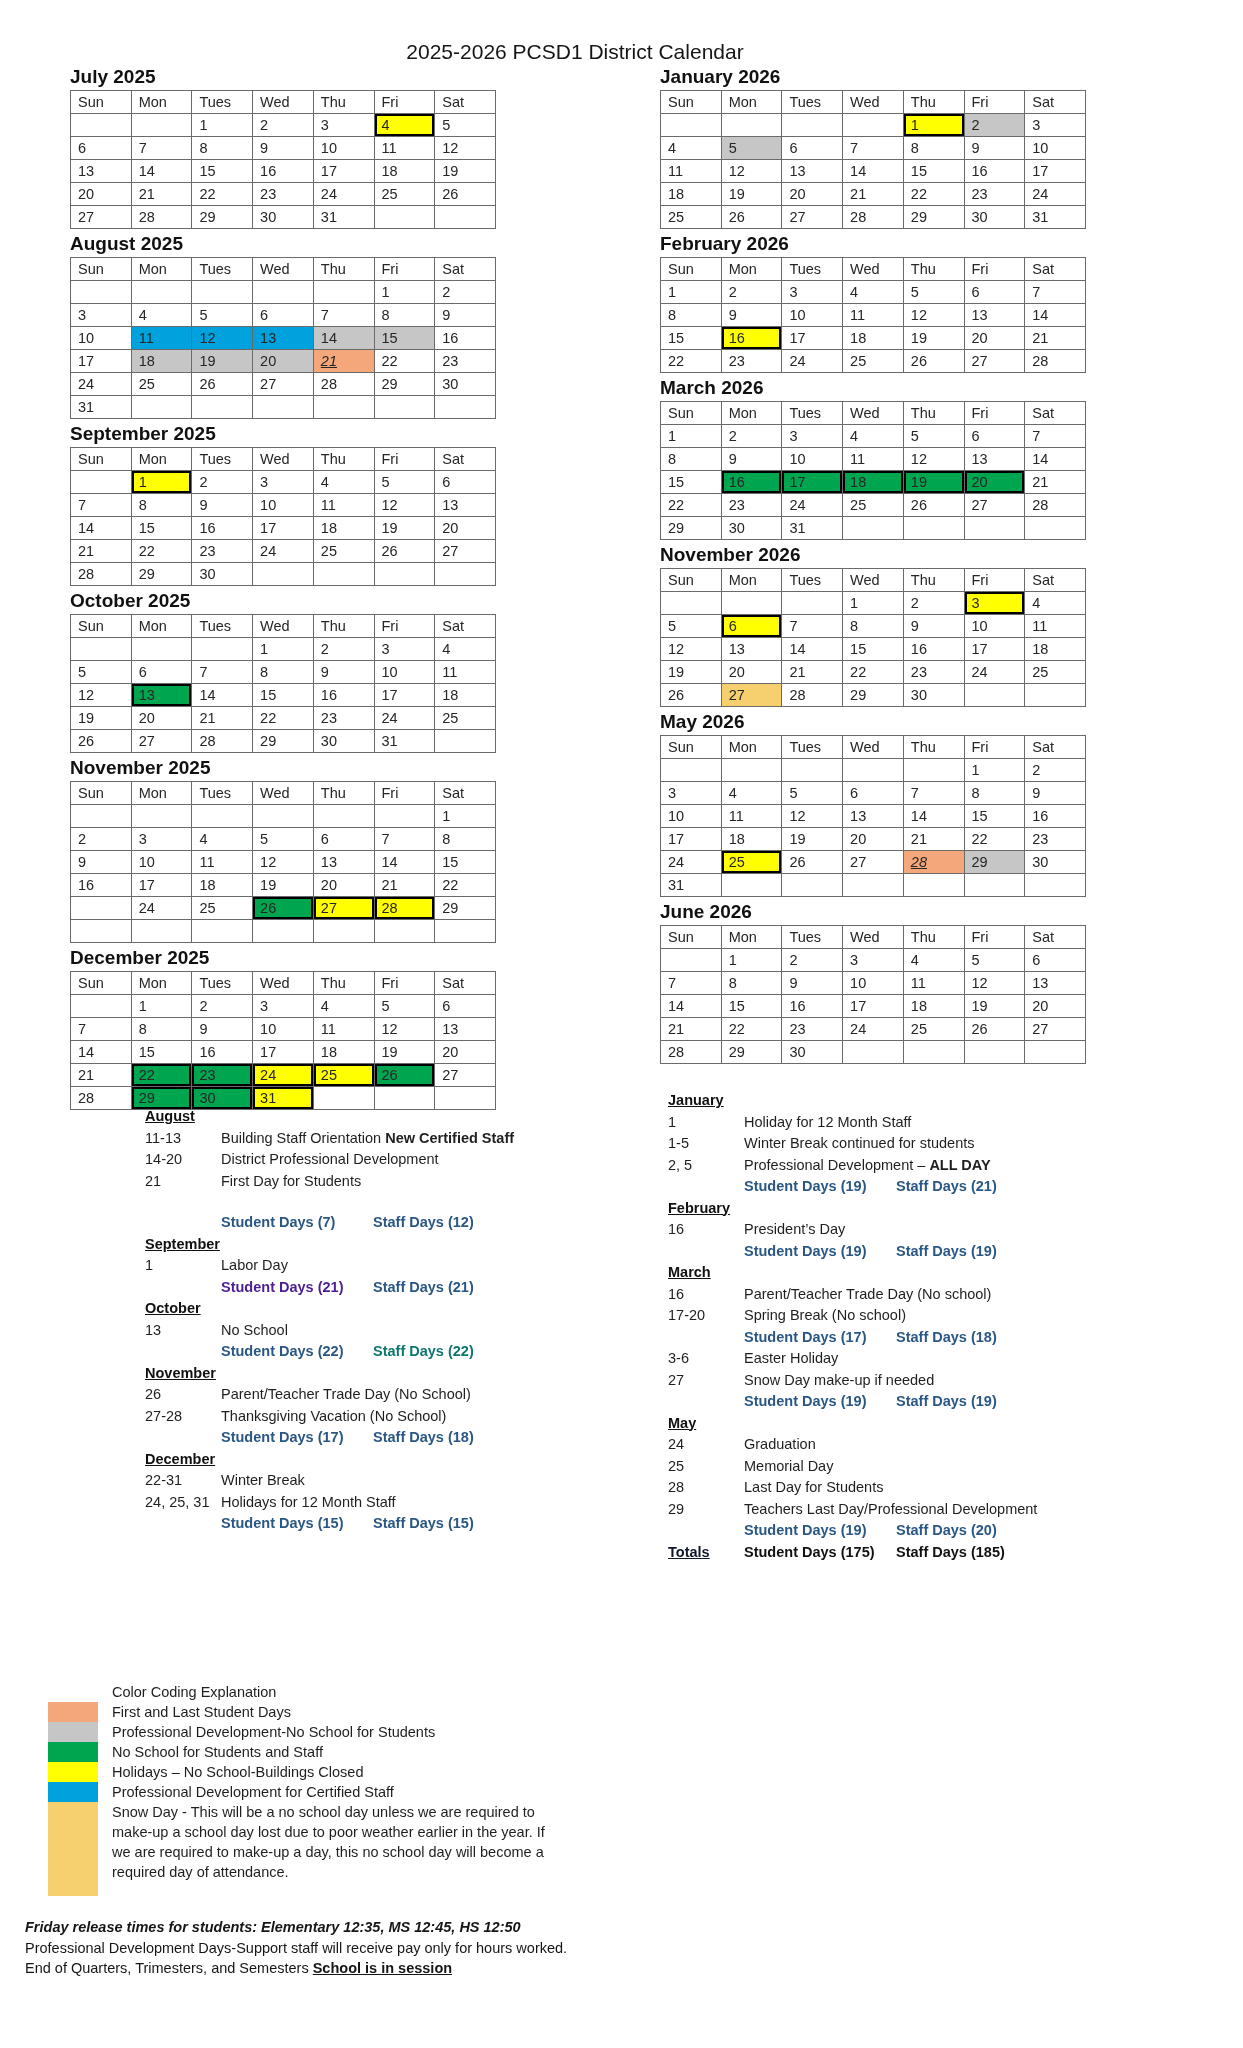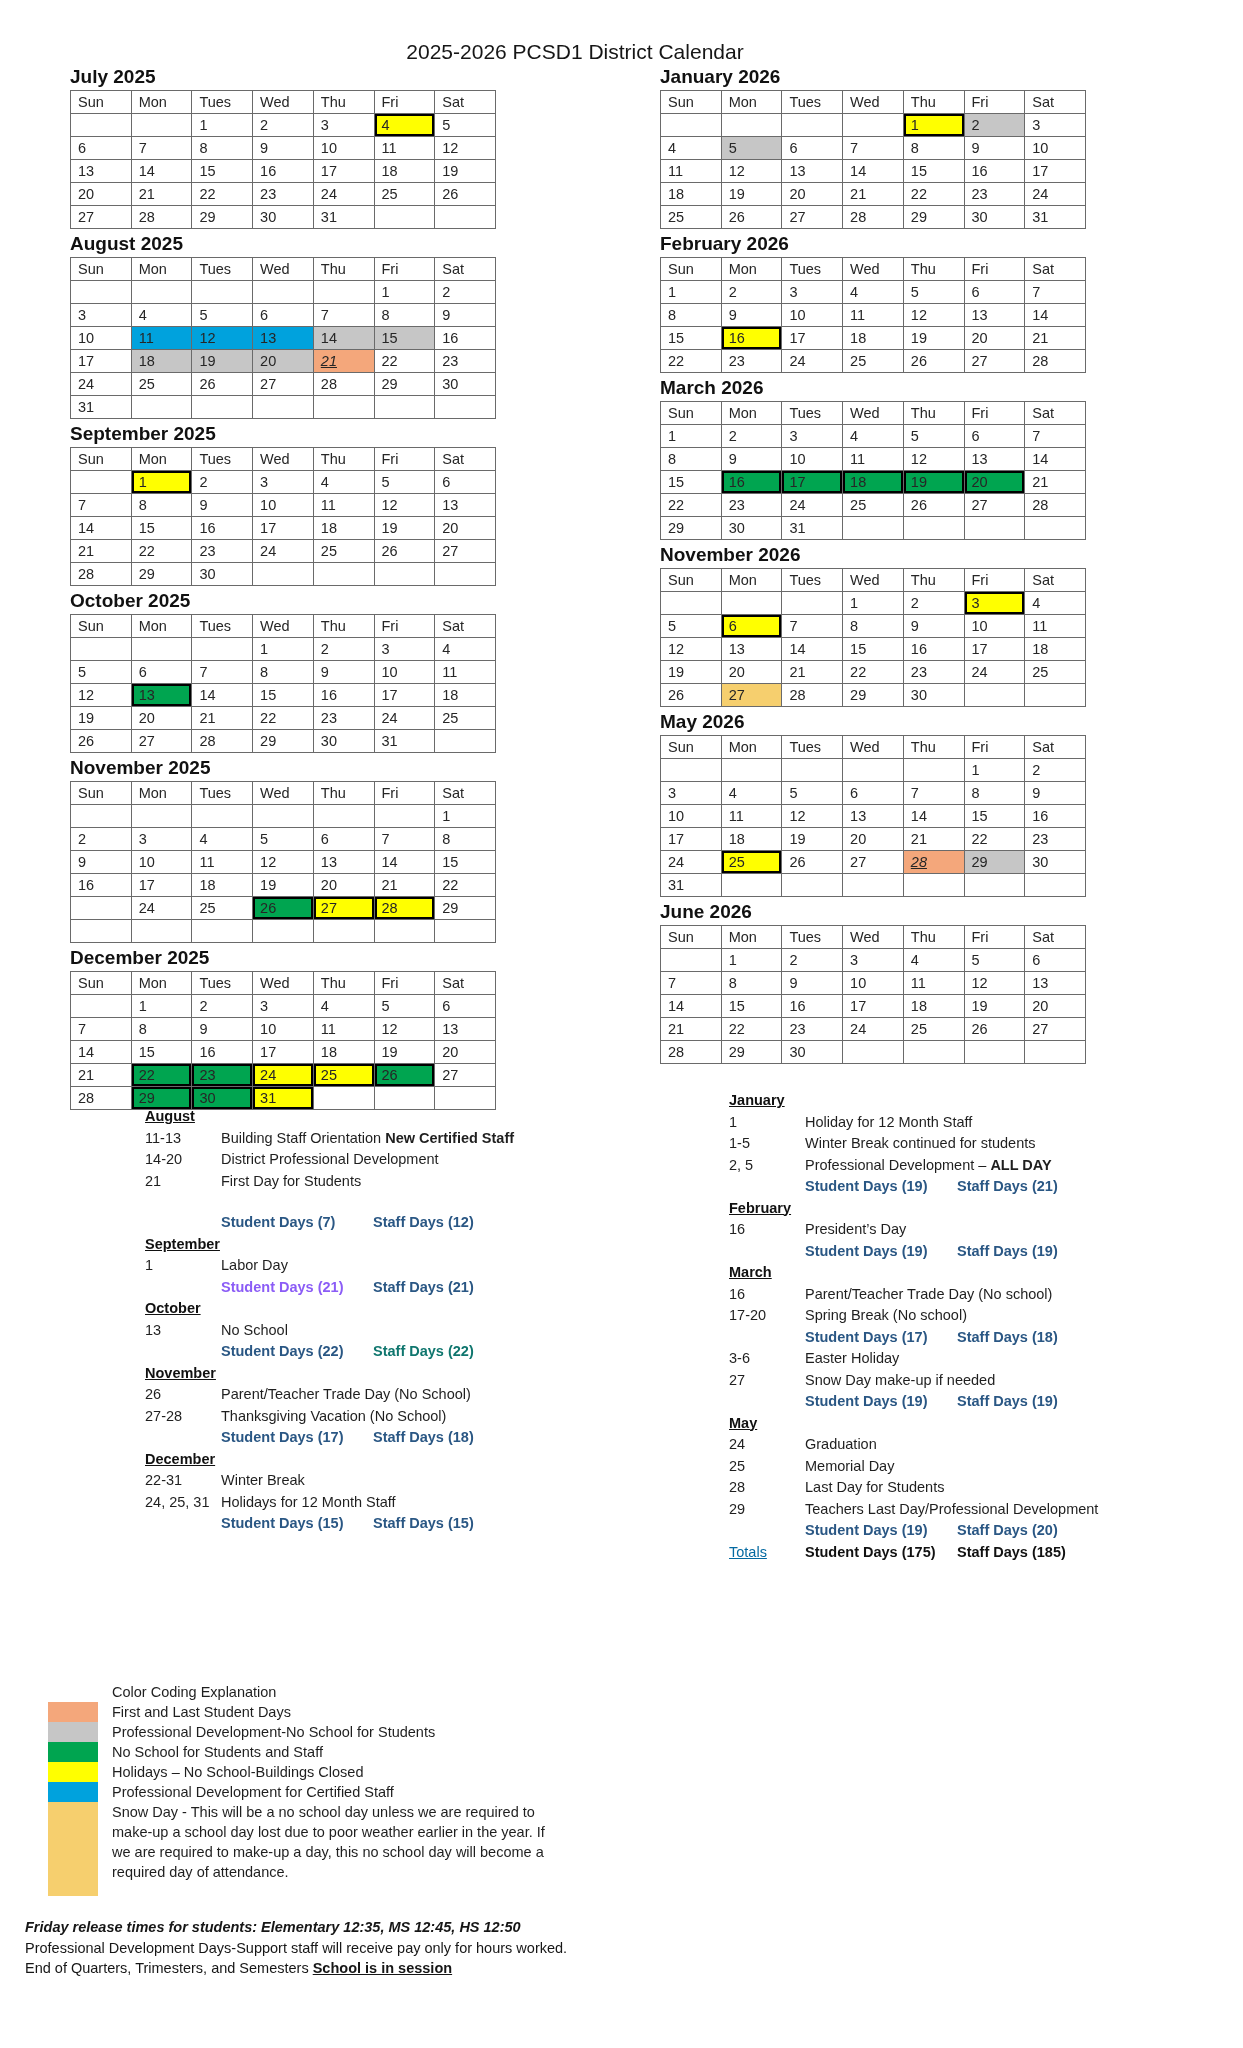--- a/index.html
+++ b/index.html
@@ -23,28 +23,28 @@
     font-size:14.5px; font-weight:400; text-align:left; vertical-align:middle;
     color:#262626; overflow:hidden; white-space:nowrap;
   }
   table.cal th { font-weight:400; }
   td.b { font-weight:700; }
   td.iu { font-weight:700; font-style:italic; text-decoration:underline; }
   td.box { box-shadow: inset 0 0 0 2px #000; }
 
   .notes { font-size:14.5px; line-height:21.5px; }
   .notes-left  { position:absolute; top:1106px; left:145px; width:460px; }
-  .notes-right { position:absolute; top:1090px; left:729px; width:500px; }
+  .notes-right { position:absolute; top:1090px; left:668px; width:500px; }
   .note-line { display:flex; align-items:baseline; }
   .note-month-name { font-weight:700; text-decoration:underline; color:#111; }
   .note-date { flex:0 0 76px; }
   .note-desc { flex:1 1 auto; }
   .note-days { font-weight:700; }
   .note-student { flex:0 0 152px; }
-  .totals-label { font-weight:400; text-decoration:underline; color:#0369a1; }
+  .totals-label { font-weight:700; text-decoration:underline; color:#0f172a; }
   .totals-val { font-weight:700; color:#111; }
 
   .legend { position:absolute; top:1682px; left:48px; width:600px; font-size:14.5px; line-height:20px; }
   .legend-row { display:flex; align-items:flex-start; }
   .legend-swatch { flex:0 0 50px; height:20px; margin-right:14px; }
   .legend-swatch.tall { height:94px; }
   .legend-label { flex:1 1 auto; max-width:440px; }
 
   .footer { position:absolute; top:1917px; left:25px; font-size:14.5px; line-height:20.5px; color:#161616; }
   .footer-line1 { font-weight:700; font-style:italic; }
@@ -861,21 +861,21 @@
       <div>
         <div class="note-line">
           <span class="note-month-name">September</span>
         </div>
         <div class="note-line">
           <span class="note-date">1</span>
           <span class="note-desc">Labor Day</span>
         </div>
         <div class="note-line">
           <span class="note-date"></span>
-          <span class="note-days note-student" style="color: #8b5cf6;">Student Days (21)</span>
+          <span class="note-days note-student" style="color: #4c1d95;">Student Days (21)</span>
           <span class="note-days" style="color: rgb(42, 87, 132);">Staff Days (21)</span>
         </div>
       </div>
       <div>
         <div class="note-line">
           <span class="note-month-name">October</span>
         </div>
         <div class="note-line">
           <span class="note-date">13</span>
           <span class="note-desc">No School</span>

